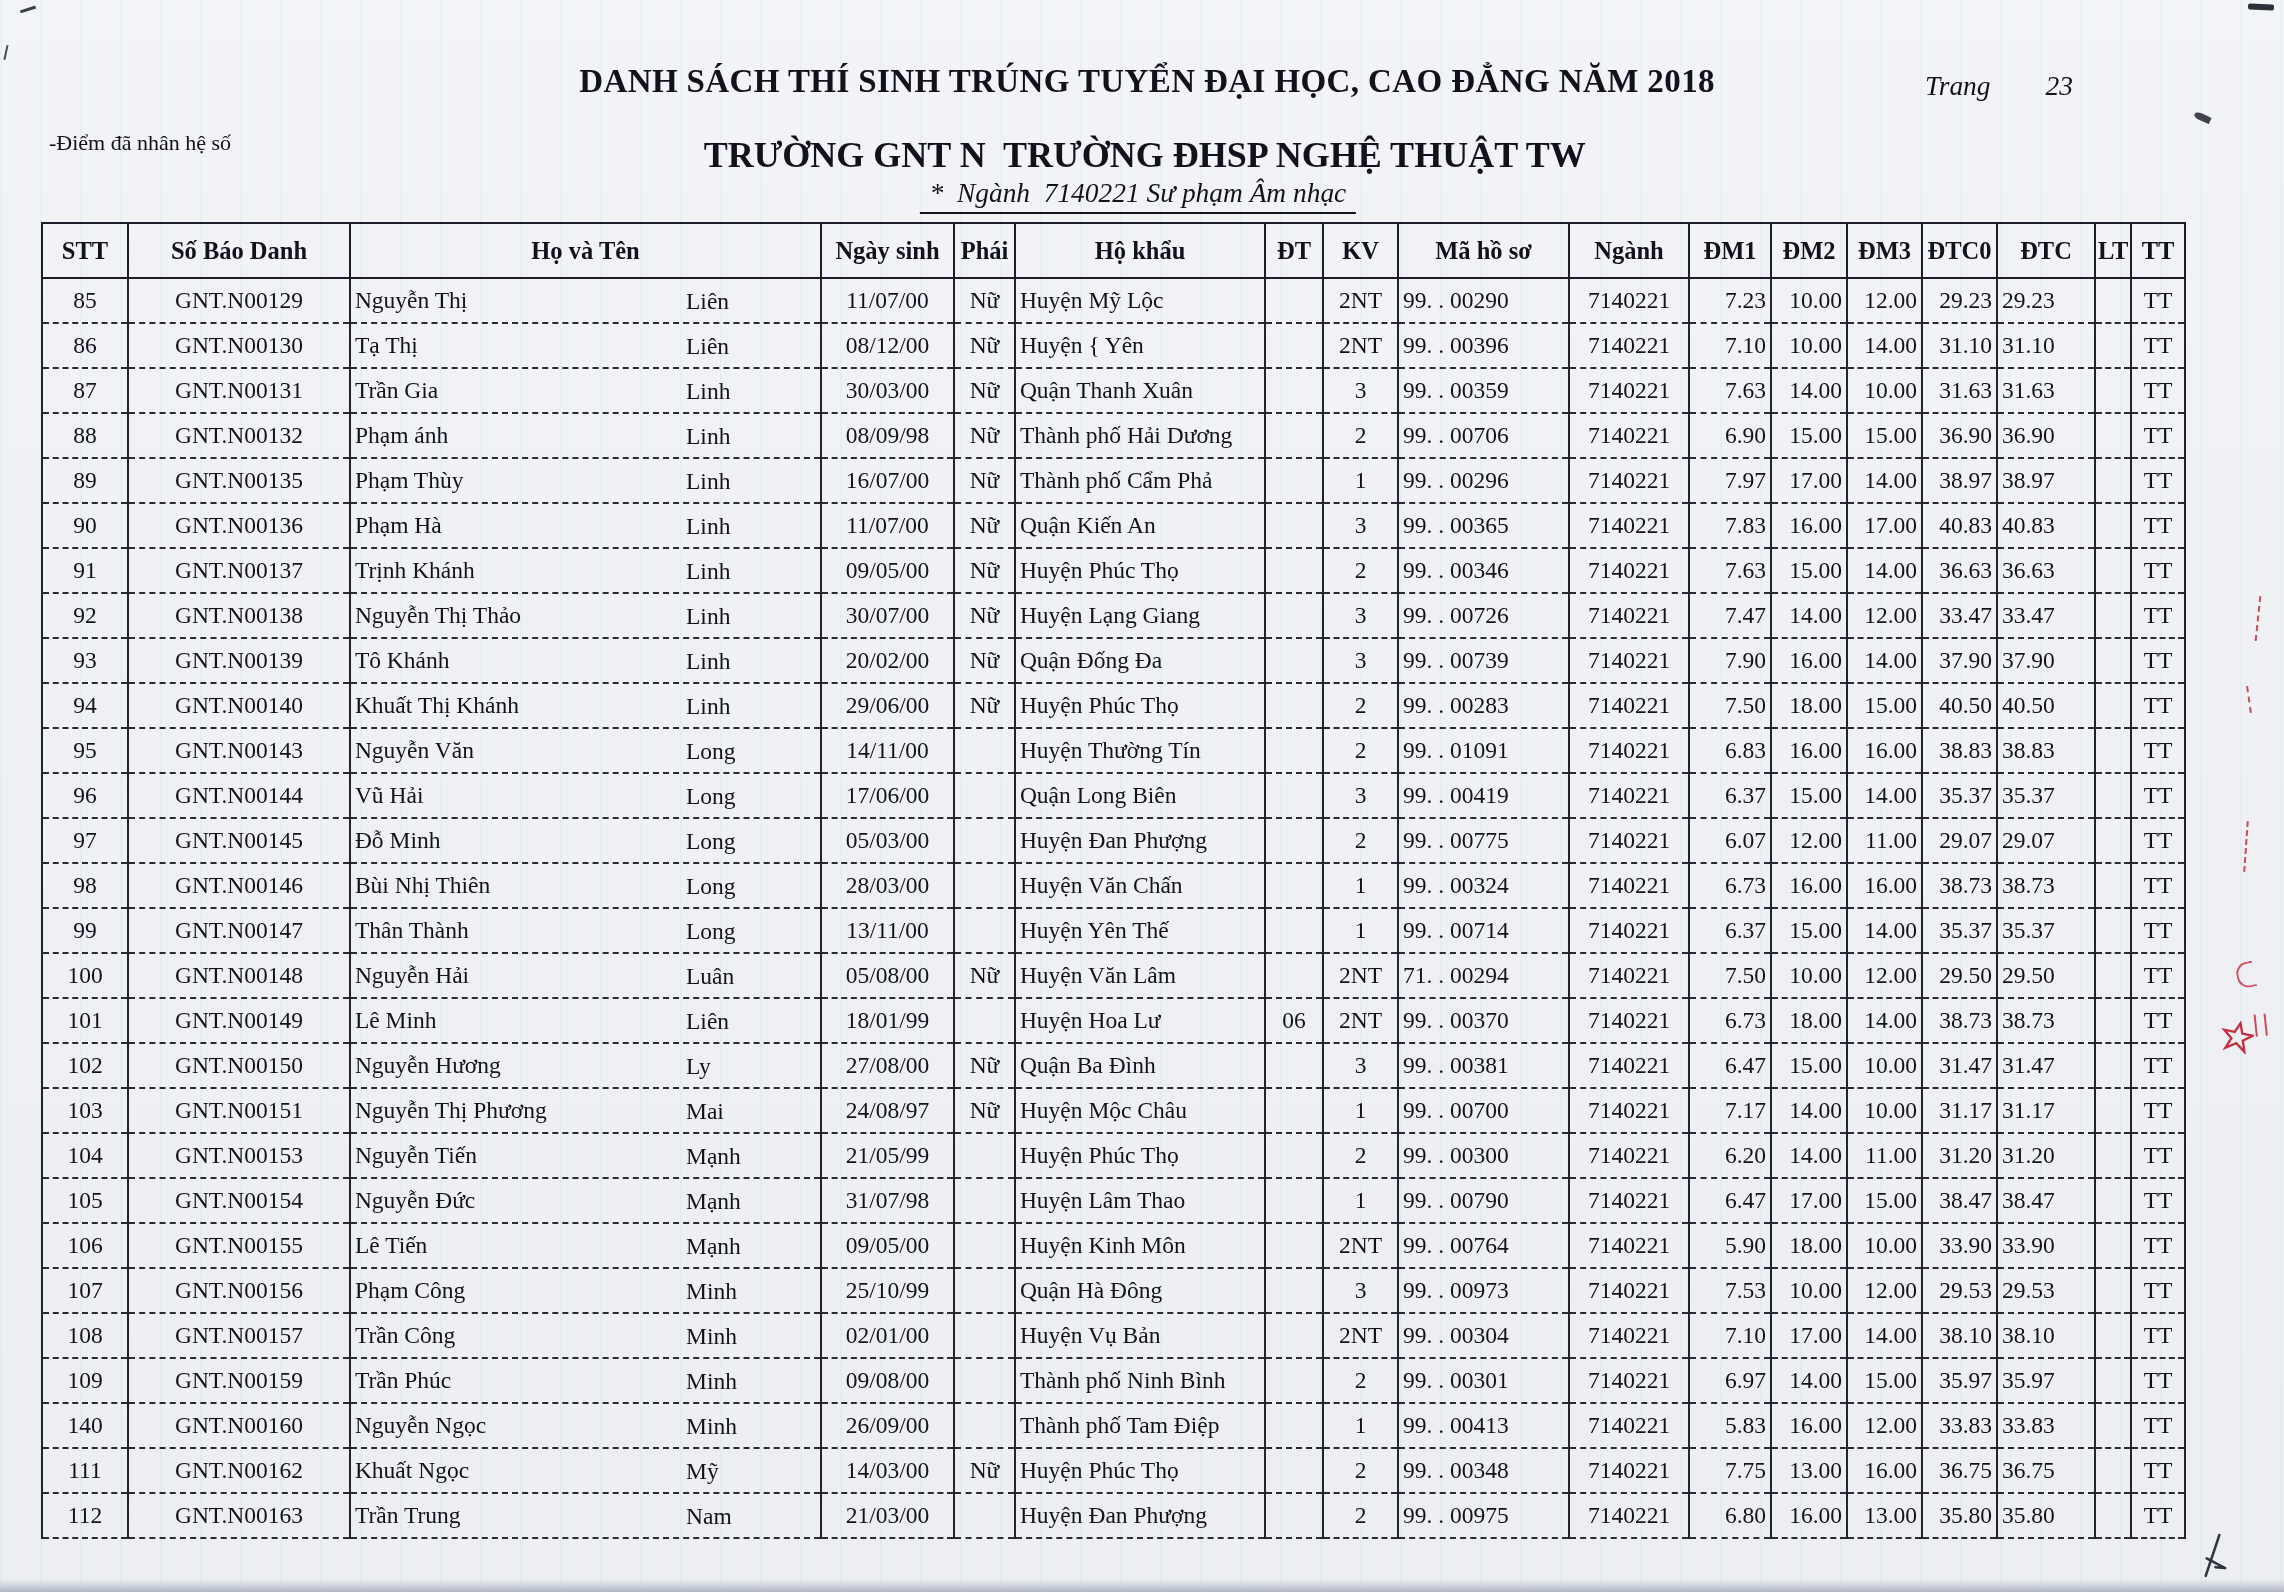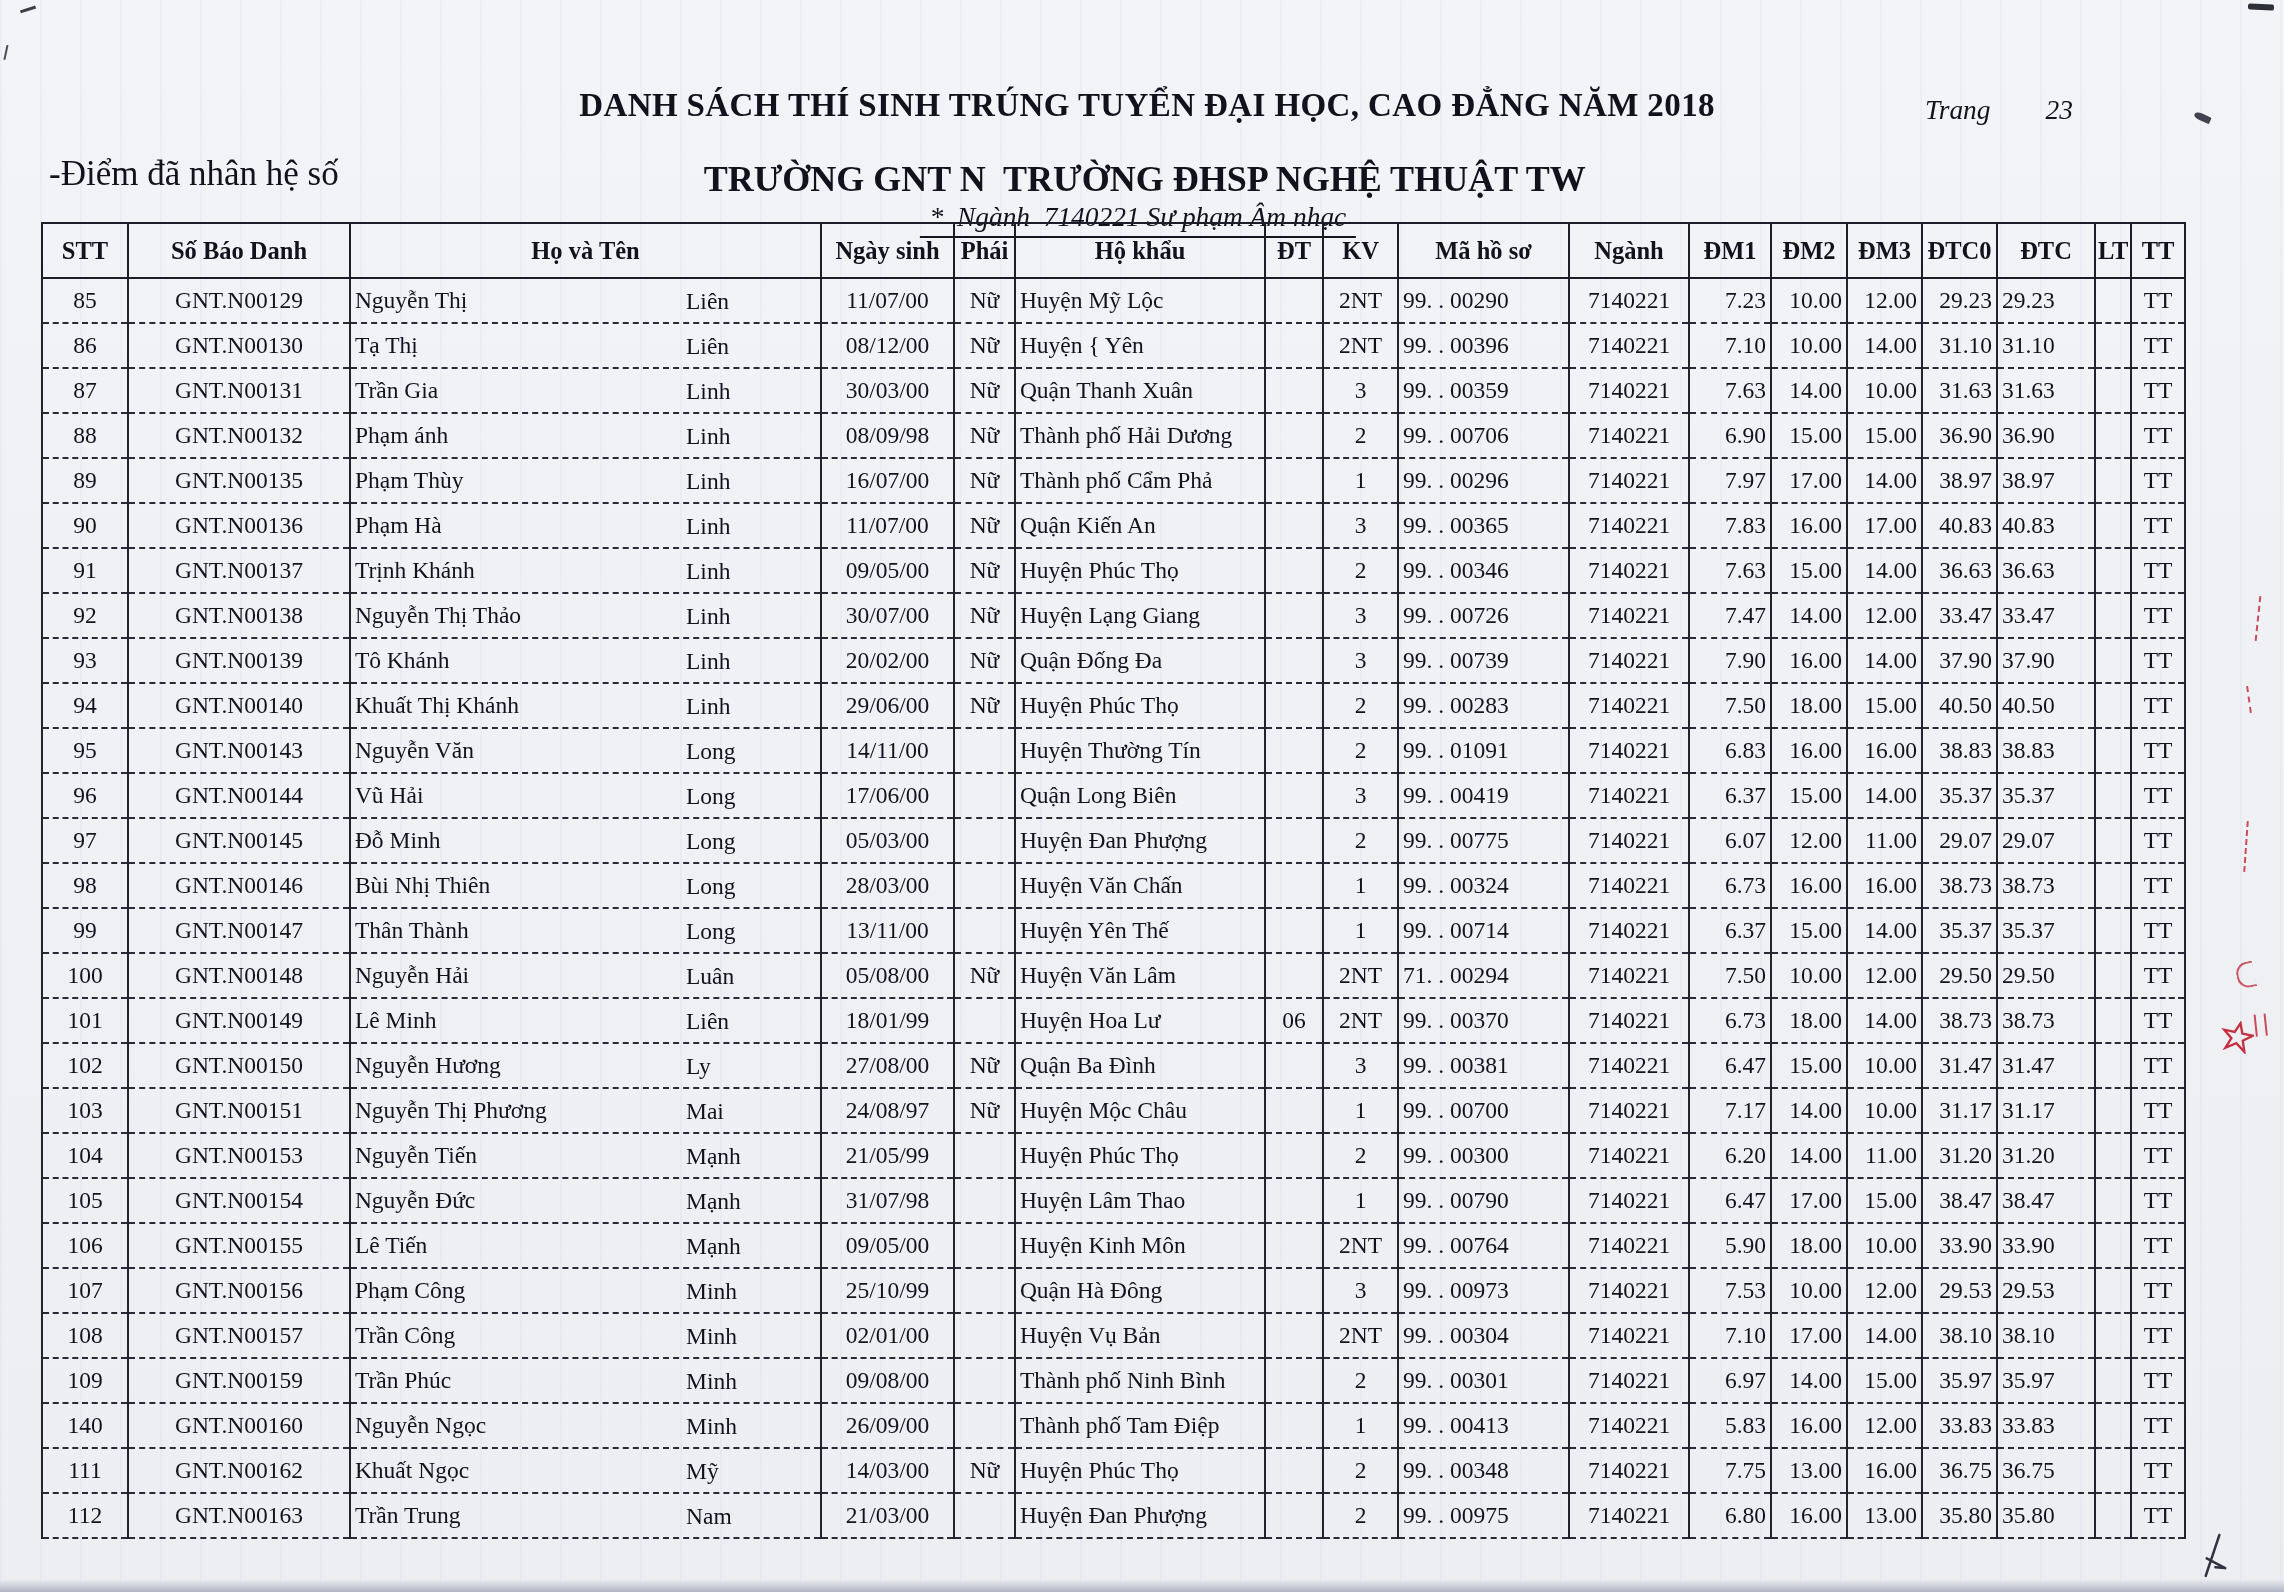--- a/index.html
+++ b/index.html
@@ -12,29 +12,29 @@
     color: #12121c;
   }
   
   body::before {
     content: ""; position: absolute; inset: 0; pointer-events: none;
     background:
       repeating-linear-gradient(90deg, rgba(170,190,220,0.10) 0 2px, rgba(0,0,0,0) 2px 40px),
       linear-gradient(180deg, #f3f5f8 0%, #eef0f4 60%, #ecEEf2 100%);
     opacity: .9; z-index: 0;
   }
-  .layer { position: absolute; z-index: 1; margin-top: 24px; }
+  .layer { position: absolute; z-index: 1; }
 
   #doc-title {
     top: 63px; left: 50.2%; transform: translateX(-50%);
     font-size: 33px; font-weight: bold; white-space: nowrap; letter-spacing: 0.4px;
   }
   #page-indicator { top: 71px; left: 1925px; font-style: italic; font-size: 27.4px; white-space: nowrap; }
   #page-indicator .num { margin-left: 55px; }
-  #note-left { top: 130px; left: 49px; font-size: 35px; white-space: nowrap; }
+  #note-left { top: 130px; left: 49px; font-size: 22px; white-space: nowrap; }
   #school-line {
     top: 134px; left: 50.1%; transform: translateX(-50%);
     font-size: 36px; font-weight: bold; white-space: pre;
   }
   #major-line {
     top: 178px; left: 49.8%; transform: translateX(-50%);
     font-size: 27.4px; font-style: italic; white-space: pre;
     border-bottom: 2px solid #14141f; padding: 0 9.8px 2.9px 9.8px;
   }
 

